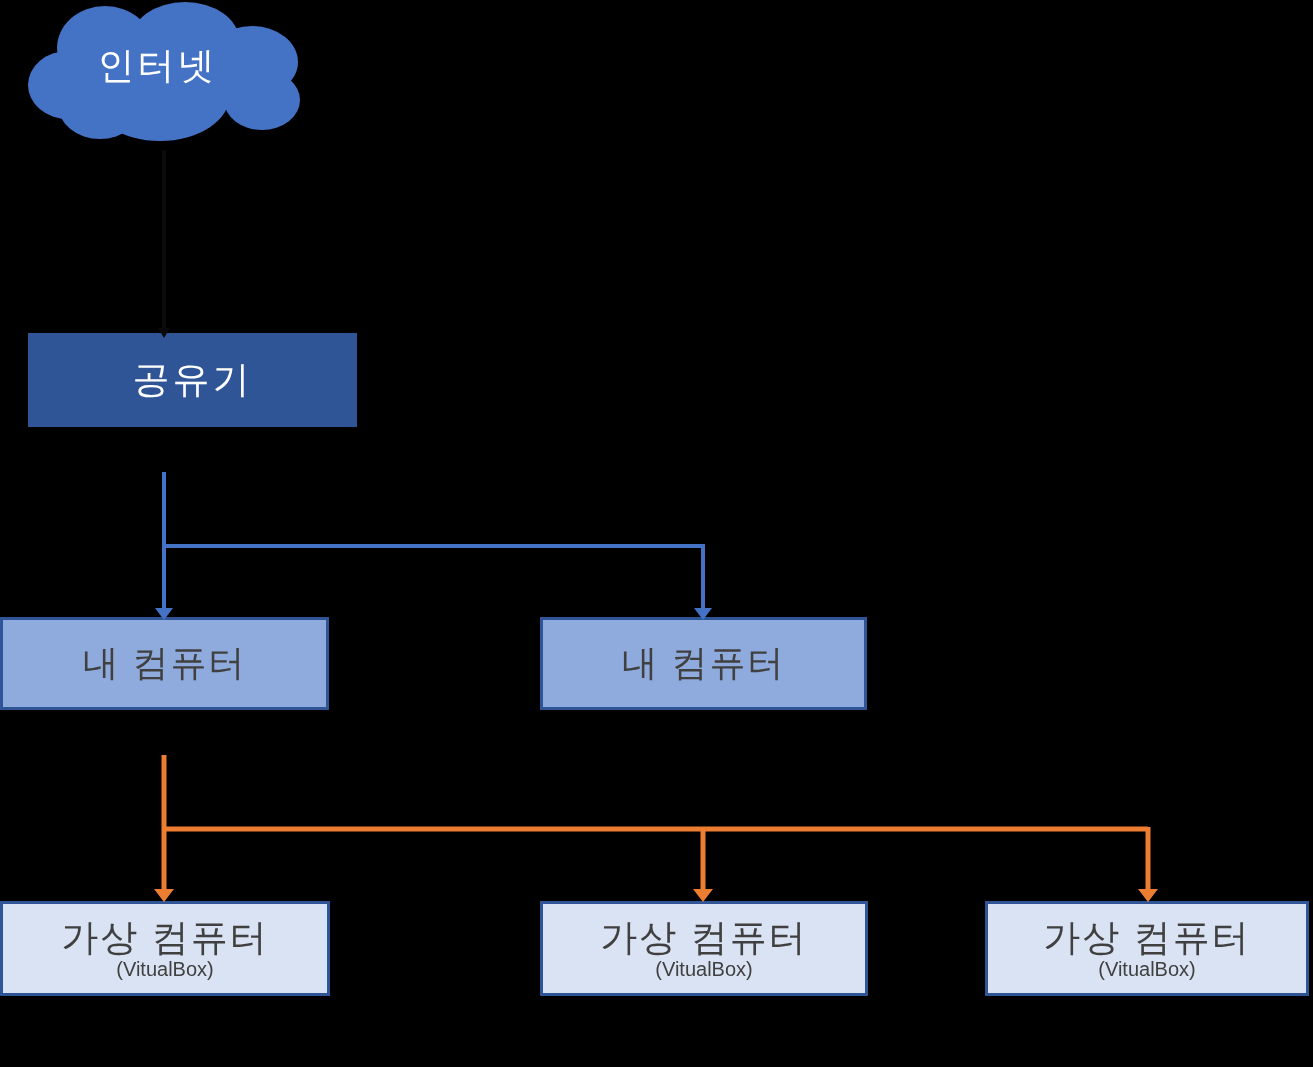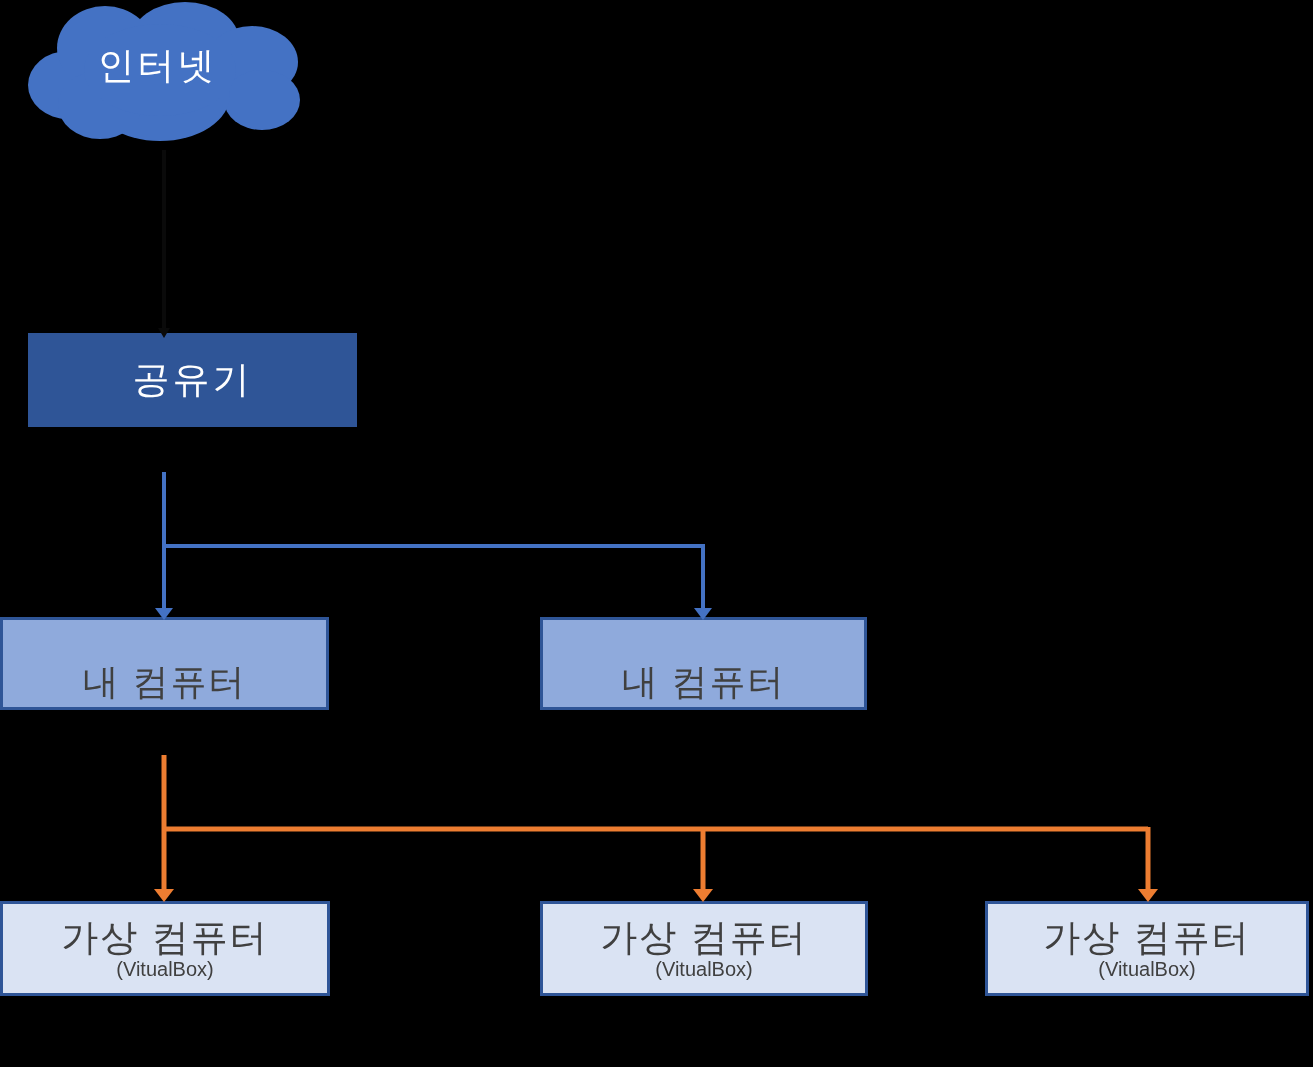--- a/index.html
+++ b/index.html
@@ -52,21 +52,20 @@
     font-size: 37px;
     letter-spacing: 3px;
     margin-left: 28px;
   }
   .computer {
     background: var(--medium-blue);
     border: 3px solid var(--border-blue);
     color: var(--text-dark);
     font-size: 36px;
     letter-spacing: 2px;
-    justify-content: flex-end;
   }
   .computer.c0 { left: 0;     top: 617px; width: 329px; height: 93px; }
   .computer.c1 { left: 540px; top: 617px; width: 327px; height: 93px; }
   .vm {
     background: var(--pale-blue);
     border: 3px solid var(--border-blue);
     color: var(--text-dark);
     line-height: 1.12;
   }
   .vm .main { font-size: 37px; letter-spacing: 2px; }

